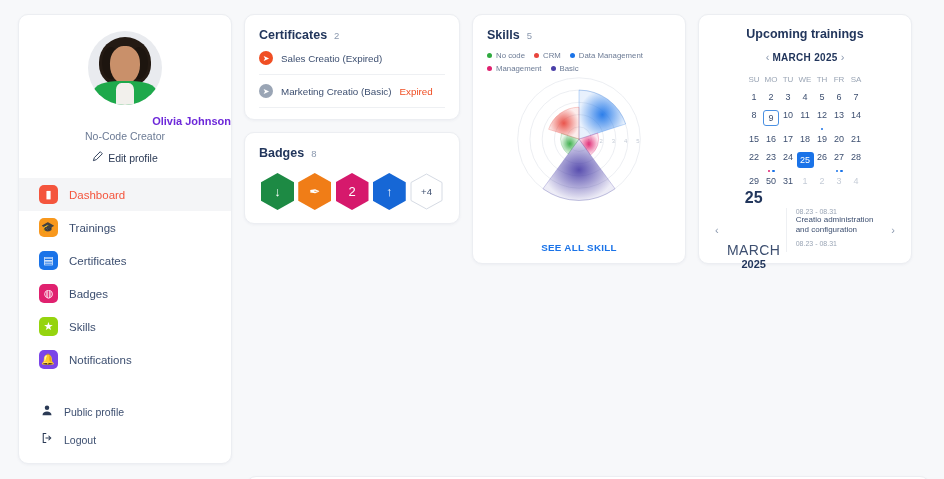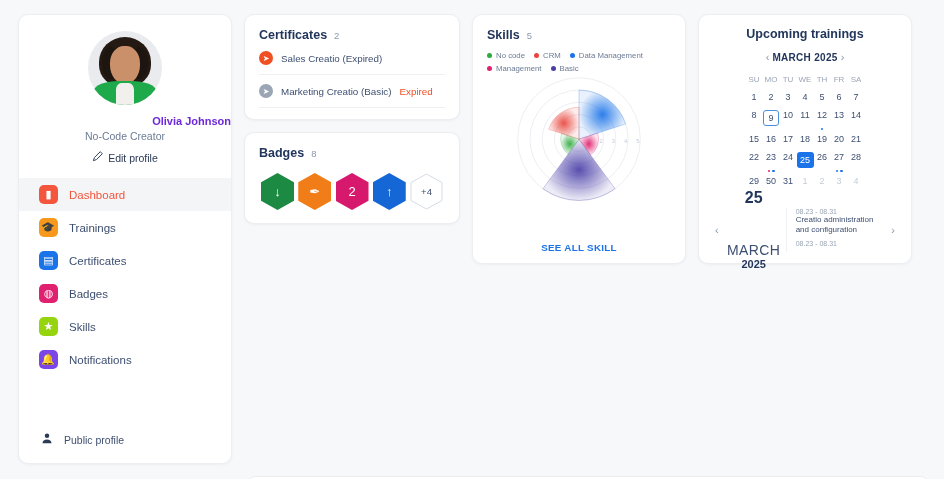--- a/index.html
+++ b/index.html
@@ -187,20 +187,29 @@
 
     <div class="nav-foot">
       <div class="foot-item">
         <span>
           <svg width="12" height="12" viewBox="0 0 16 16">
               <circle cx="8" cy="5" r="3" fill="#2b3a55"></circle>
               <path d="M2 15c0-3.3 2.7-5 6-5s6 1.7 6 5" fill="#2b3a55"></path>
             </svg>
         </span>
         <span>Public profile</span>
+      </div>
+      <div class="foot-item">
+        <span>
+          <svg width="12" height="12" viewBox="0 0 16 16">
+              <path d="M7 2H3v12h4" fill="none" stroke="#2b3a55" stroke-width="1.4"></path>
+              <path d="M10 5l3 3-3 3M13 8H6" fill="none" stroke="#2b3a55" stroke-width="1.4"></path>
+            </svg>
+        </span>
+        <span>Logout</span>
       </div>
     </div>
   </div>
 
   <div class="col-mid">
 
     <div class="card card-pad">
       <div class="card-title">
         <span>Certificates</span>
         <span class="count">2</span>

